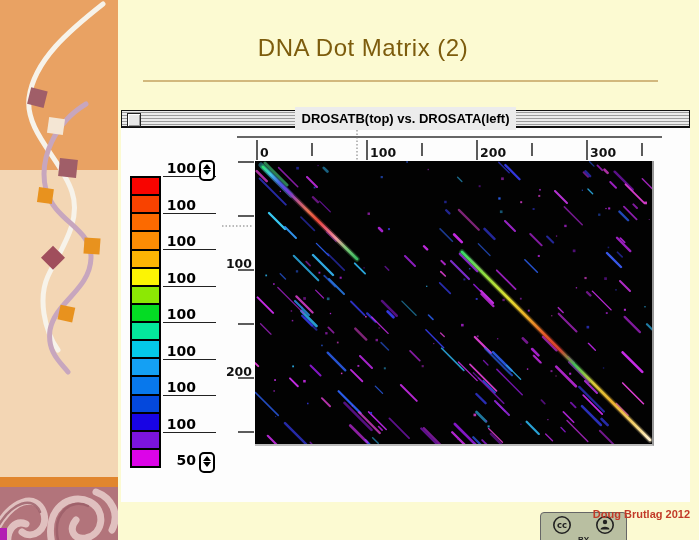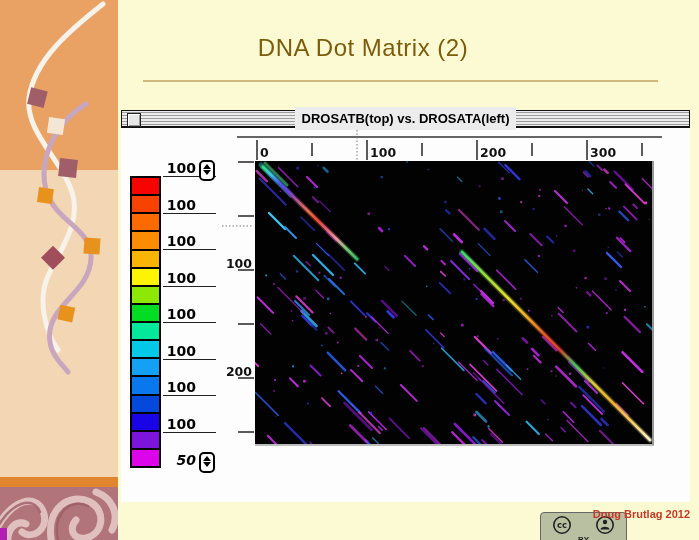--- a/index.html
+++ b/index.html
@@ -148,21 +148,21 @@
         <div class="legend-label" style="top: 110.5px;">100</div>
         <div class="legend-line" style="top: 125.5px;"></div>
         <div class="legend-label" style="top: 147px;">100</div>
         <div class="legend-line" style="top: 162px;"></div>
         <div class="legend-label" style="top: 183.5px;">100</div>
         <div class="legend-line" style="top: 198.5px;"></div>
         <div class="legend-label" style="top: 220px;">100</div>
         <div class="legend-line" style="top: 235px;"></div>
         <div class="legend-label" style="top: 256.5px;">100</div>
         <div class="legend-line" style="top: 271.5px;"></div>
-        <div class="legend-label" style="top: 293px; font-style: italic;">50</div>
+        <div class="legend-label" style="top: 293px;">50</div>
         <div class="stepper" style="top: 292px;">
           <div class="tri-up"></div>
           <div class="tri-down"></div>
         </div>
       </div>
   </div>
 
   <div class="plot">
     <svg id="plot-svg" width="397" height="283" viewBox="0 0 397 283">
         <defs>

